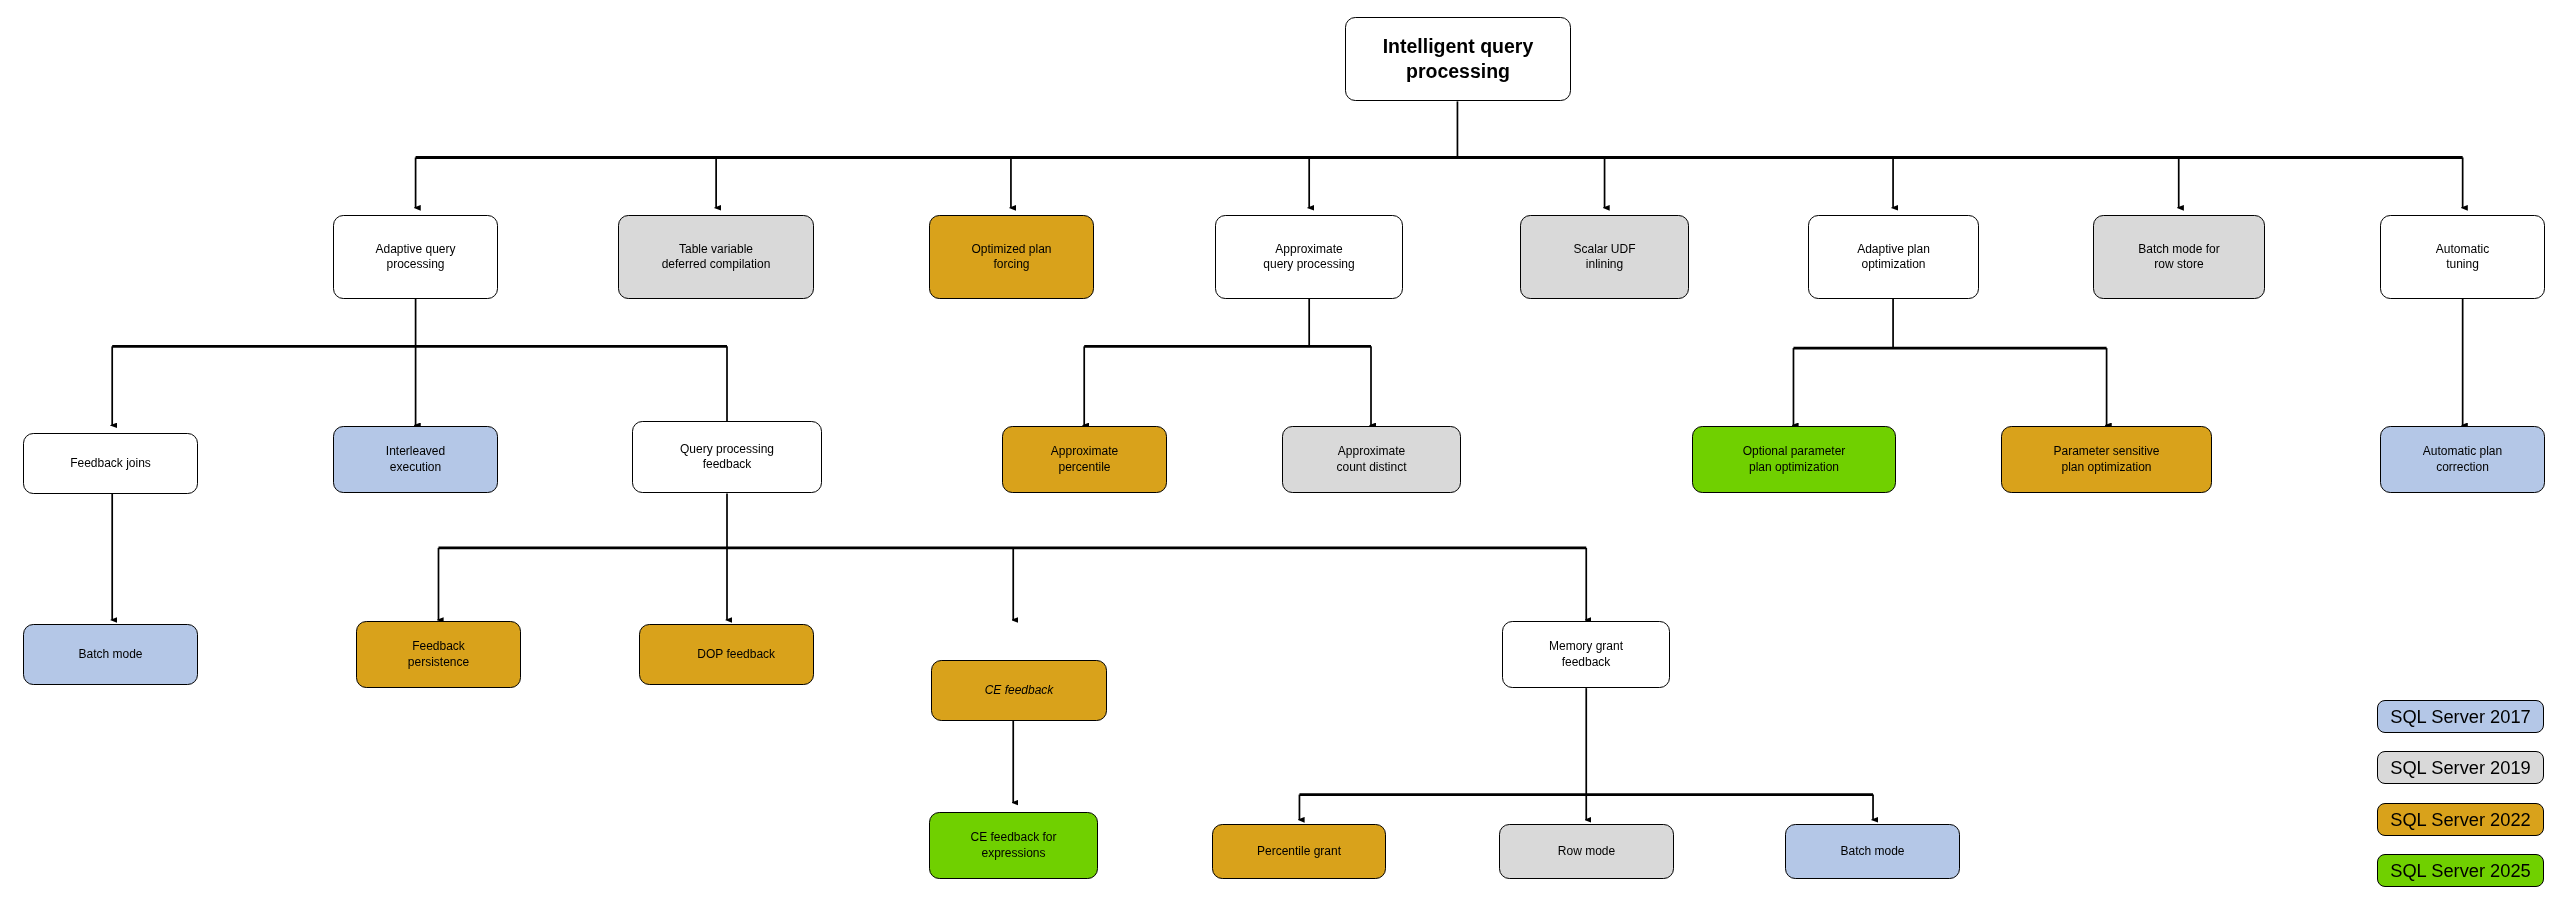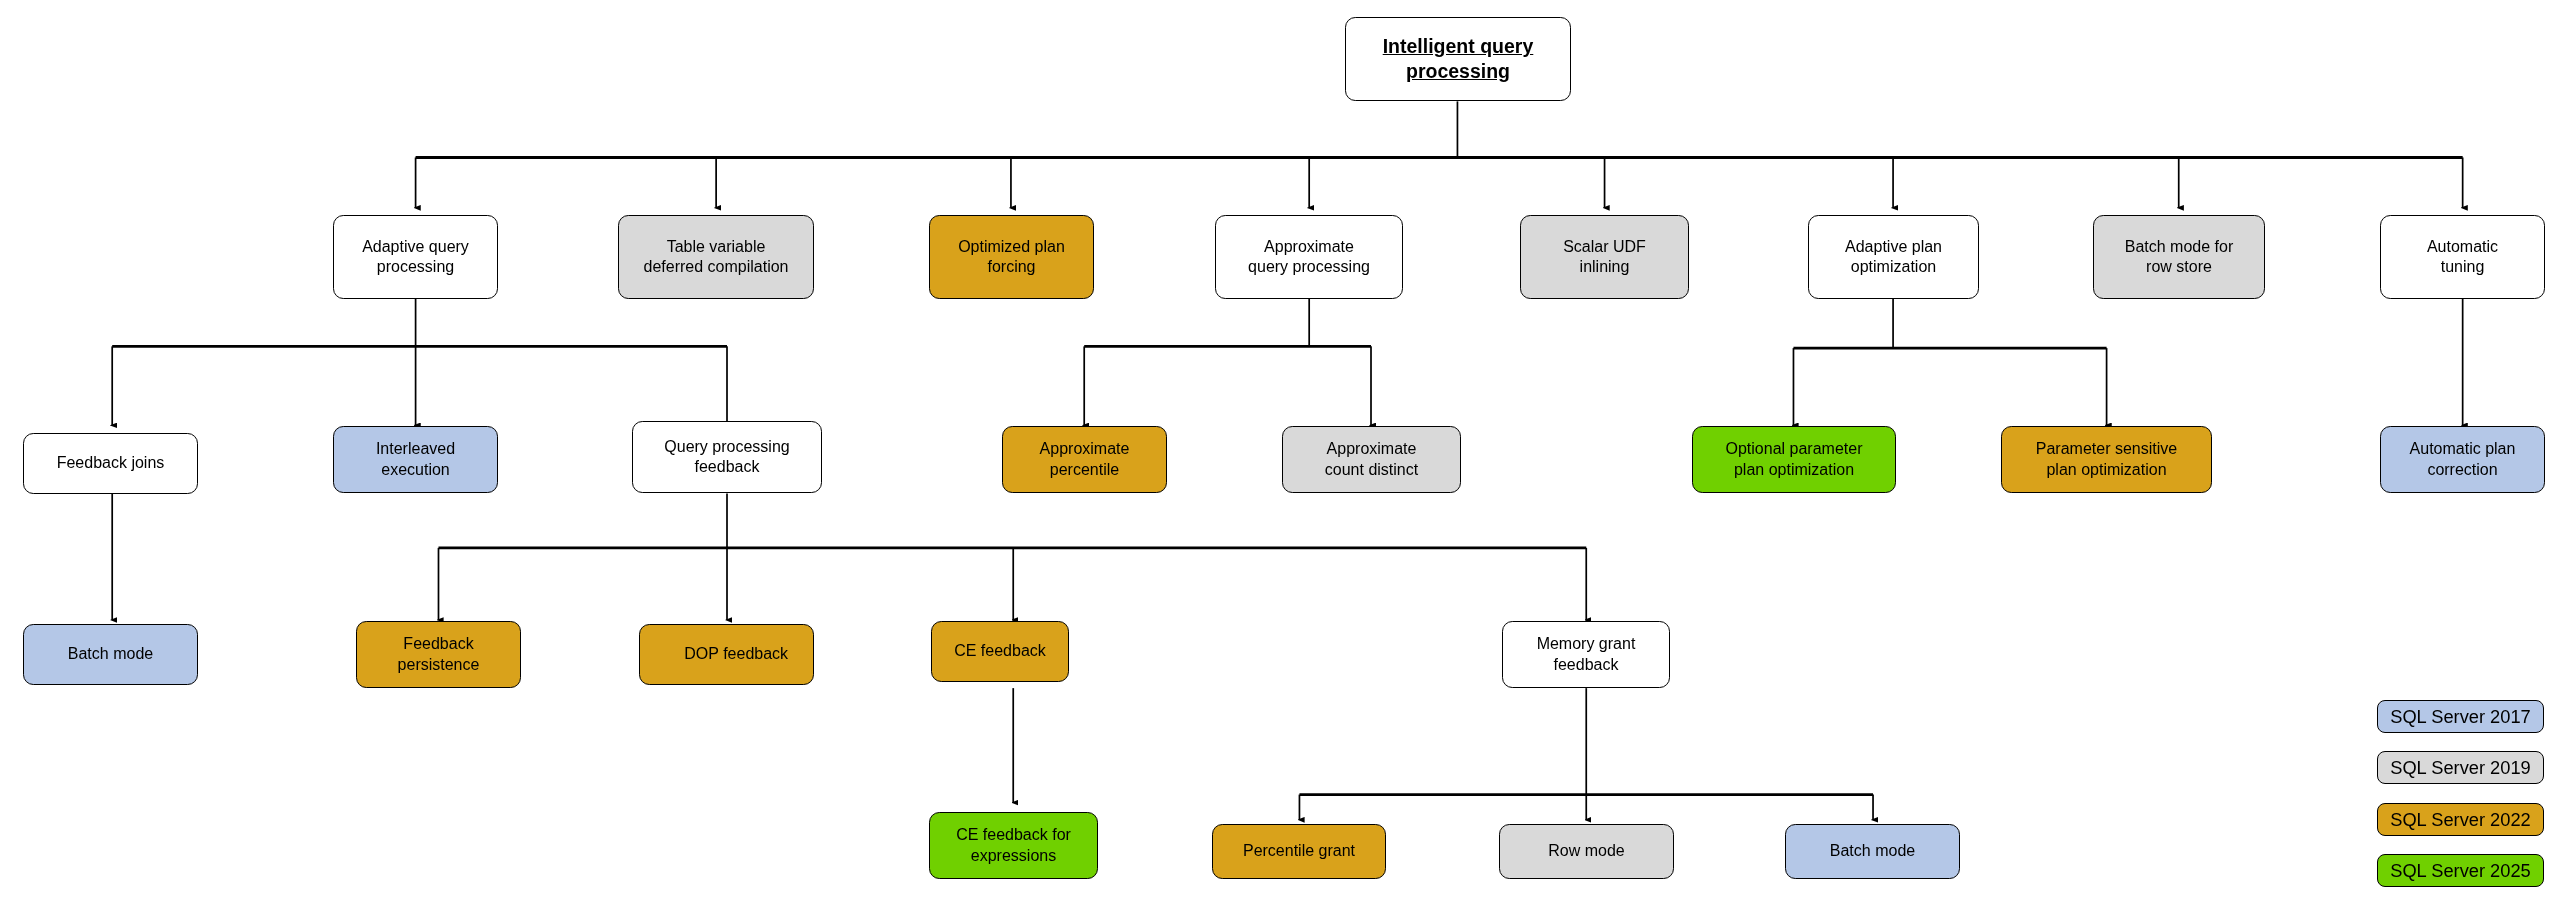--- a/index.html
+++ b/index.html
@@ -11,21 +11,21 @@
     box-sizing:border-box;
     border:1.7px solid #000;
     border-radius:10.3px;
     background:#ffffff;
     display:flex;
     align-items:center;
     justify-content:center;
     text-align:center;
     color:#000;
     font-family:"Liberation Sans",sans-serif;
-    font-size:16px;
+    font-size:12px;
     line-height:1.26;
     padding:2.3px 4.6px;
     white-space:pre-line;
   }
   .node.root{font-weight:bold;font-size:19.5px;}
   .c-white{background:#ffffff;}
   .c-gray{background:#d9d9d9;}
   .c-orange{background:#d9a21b;}
   .c-blue{background:#b4c7e7;}
   .c-green{background:#70d000;}
@@ -96,21 +96,21 @@
       <path d="M1770,1202 L1770,1402" marker-end="url(#arw)"></path>
 
       <path d="M2771,1202 L2771,1388"></path>
       <path d="M2270,1388 L3272,1388" stroke-width="5"></path>
       <path d="M2270,1388 L2270,1432" marker-end="url(#arw)"></path>
       <path d="M2771,1388 L2771,1432" marker-end="url(#arw)"></path>
       <path d="M3272,1388 L3272,1432" marker-end="url(#arw)"></path>
     </g>
   </svg>
 
-  <div class="node root c-white" style="left:1345px;top:17px;width:226px;height:84px;text-decoration:underline;">Intelligent query
+  <div class="node root c-white" style="left:1345px;top:17px;width:226px;height:84px;">Intelligent query
 processing</div>
 
   <div class="node c-white" style="left:333px;top:215px;width:165px;height:84px;">Adaptive query
 processing</div>
   <div class="node c-orange" style="left:929px;top:215px;width:165px;height:84px;">Optimized plan
 forcing</div>
   <div class="node c-gray" style="left:618px;top:215px;width:196px;height:84px;">Table variable
 deferred compilation</div>
   <div class="node c-white" style="left:1215px;top:215px;width:188px;height:84px;">Approximate
 query processing</div>
@@ -136,21 +136,21 @@
 plan optimization</div>
   <div class="node c-orange" style="left:2001px;top:426px;width:211px;height:67px;">Parameter sensitive
 plan optimization</div>
   <div class="node c-blue" style="left:2380px;top:426px;width:165px;height:67px;">Automatic plan
 correction</div>
 
   <div class="node c-blue" style="left:23px;top:624px;width:175px;height:61px;">Batch mode</div>
   <div class="node c-orange" style="left:356px;top:621px;width:165px;height:67px;">Feedback
 persistence</div>
   <div class="node c-gray" style="left: 639px; top: 624px; width: 175px; height: 61px; background: rgb(217, 162, 27); padding-left: 24px;">DOP feedback</div>
-  <div class="node c-orange" style="left:931px;top:621px;width:138px;height:61px;">CE feedback</div>
+  <div class="node c-orange" style="left:931px;top:660px;width:176px;height:61px;font-style:italic;">CE feedback</div>
   <div class="node c-white" style="left:1502px;top:621px;width:168px;height:67px;">Memory grant
 feedback</div>
 
   <div class="node c-green" style="left:929px;top:812px;width:169px;height:67px;">CE feedback for
 expressions</div>
   <div class="node c-orange" style="left:1212px;top:824px;width:174px;height:55px;">Percentile grant</div>
   <div class="node c-gray" style="left:1499px;top:824px;width:175px;height:55px;">Row mode</div>
   <div class="node c-blue" style="left:1785px;top:824px;width:175px;height:55px;">Batch mode</div>
 
   <div class="legend" style="left:0;top:0;">

